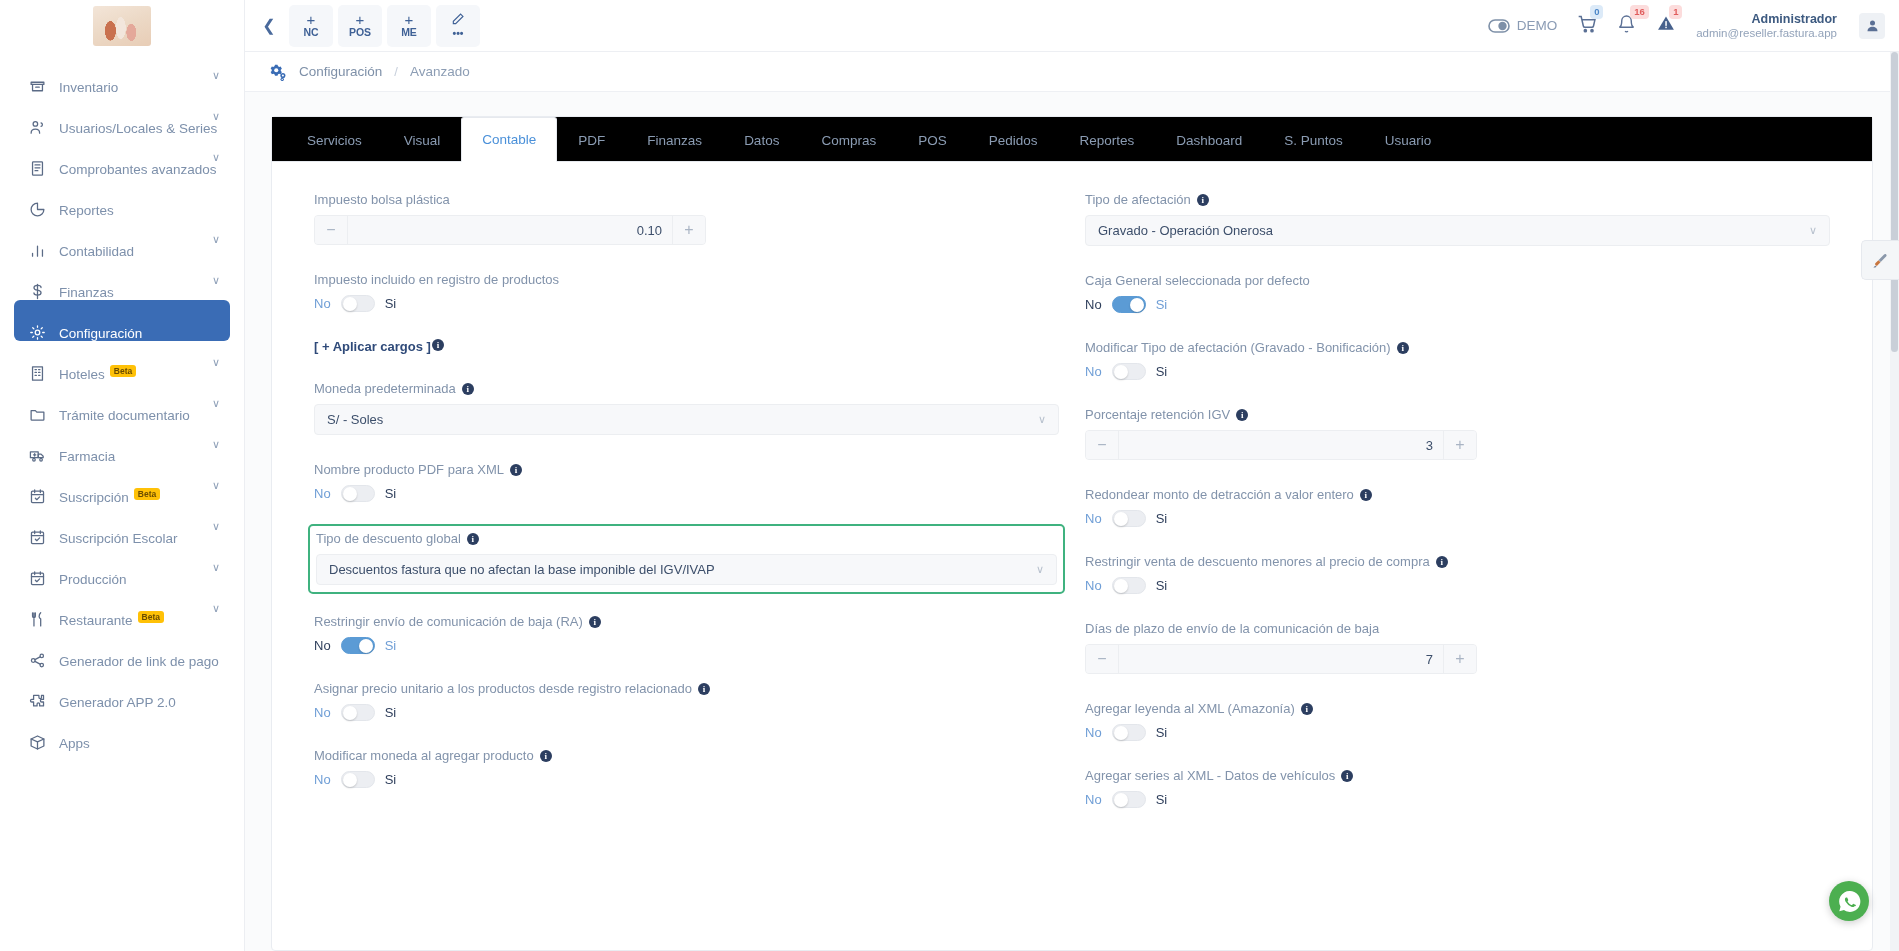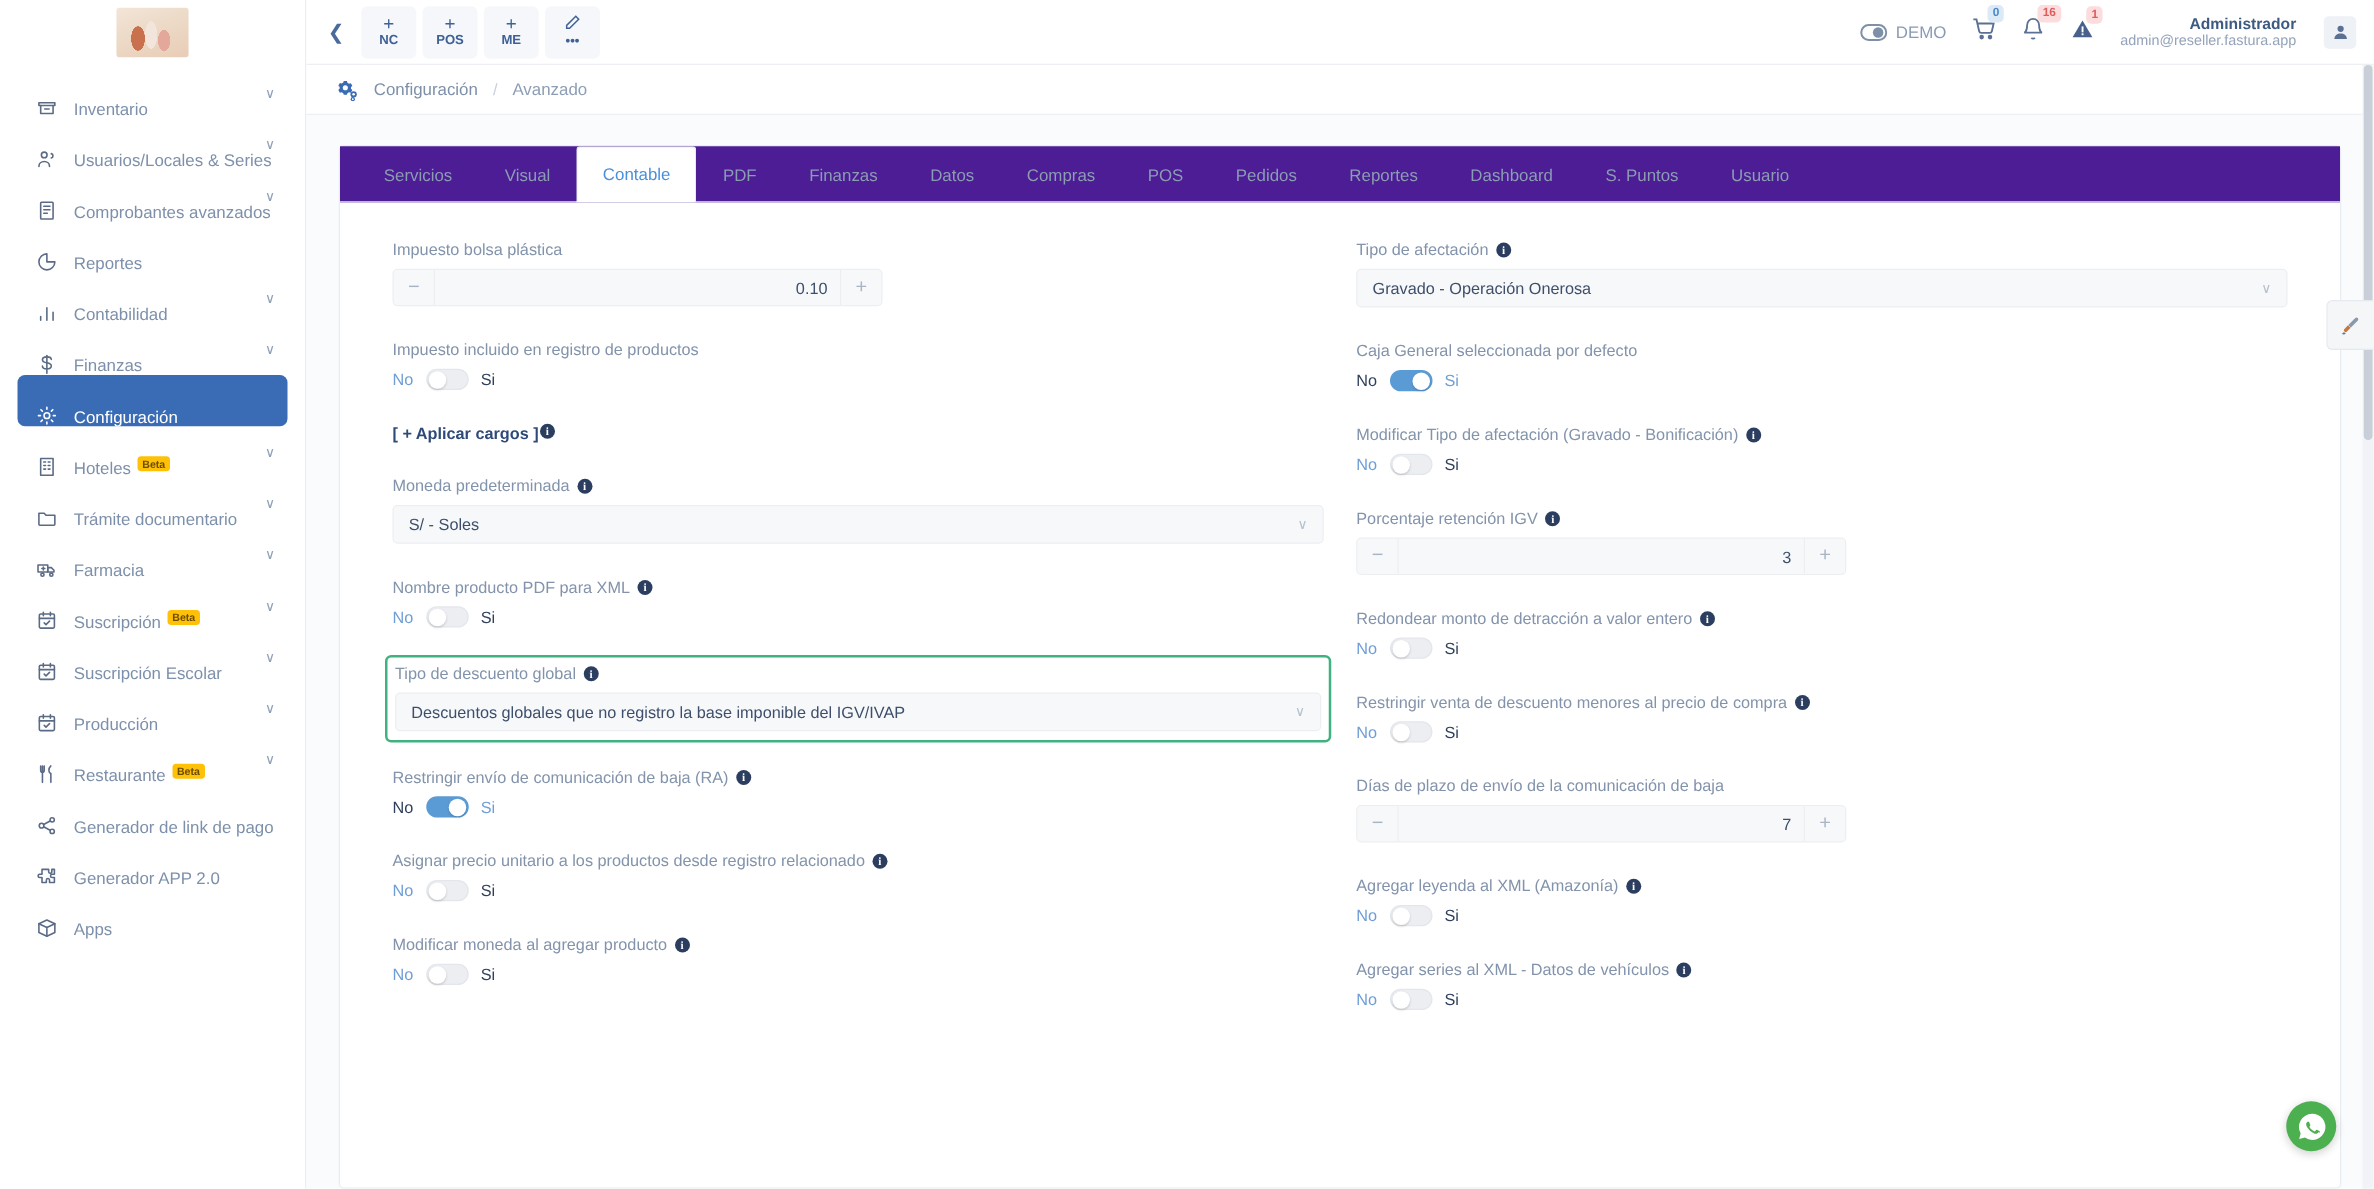--- a/index.html
+++ b/index.html
@@ -132,21 +132,21 @@
     border-radius: 4px;
     height: 100%;
     position: relative;
   }
 
   
   #tabs {
     display: flex; height: 45px;
     border-bottom: 1px solid #e6e9ee;
     padding-left: 14px;
-    background: #4c1d95;
+    background: #000000;
   }
   .tab {
     padding: 0 20px; height: 45px;
     display: flex; align-items: center;
     font-size: 13.5px; color: #8b9cb3;
     cursor: pointer;
     border: 1px solid transparent;
     border-bottom: none;
     position: relative; top: 0;
   }
@@ -620,21 +620,21 @@
                   </div>
                   <span class="tg-label on">Si</span>
                 </div>
               </div>
               <div class="field highlight">
                 <div class="flabel">
                   <span>Tipo de descuento global</span>
                   <span class="info-i">i</span>
                 </div>
                 <div class="sel">
-                  <span>Descuentos globales que no registro la base imponible del IGV/IVAP</span>
+                  <span>Descuentos fastura que no afectan la base imponible del IGV/IVAP</span>
                   <span class="chev-d">∨</span>
                 </div>
               </div>
               <div class="field">
                 <div class="flabel">
                   <span>Restringir envío de comunicación de baja (RA)</span>
                   <span class="info-i">i</span>
                 </div>
                 <div class="toggle-row">
                   <span class="tg-label on">No</span>

